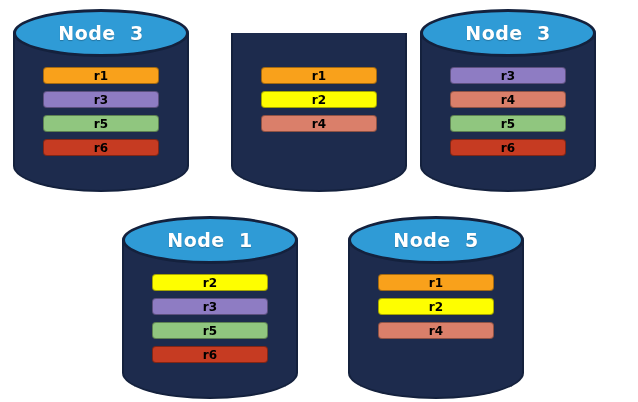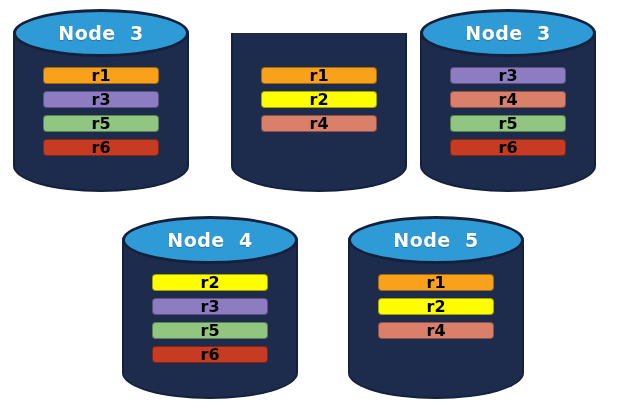--- a/index.html
+++ b/index.html
@@ -65,21 +65,21 @@
   }
   .bar {
     height: 17px;
     border-radius: 4px;
     border: 1px solid rgba(0,0,0,0.35);
     box-sizing: border-box;
     display: flex;
     align-items: center;
     justify-content: center;
     color: #000000;
-    font-size: 16px;
+    font-size: 12px;
     font-weight: bold;
     line-height: 1;
   }
 </style>
 </head>
 <body>
 
 <div class="canvas">
 
   <div class="node n1">
@@ -135,21 +135,21 @@
         </div>
         <div class="bar" style="background: rgb(198, 59, 34);">
           <span>r6</span>
         </div>
       </div>
   </div>
 
   <div class="node n4">
     <div class="cyl-body" style="background: rgb(29, 43, 77); border-color: rgb(20, 33, 61);"></div>
     <div class="cyl-top" style="background: rgb(47, 155, 214); border-color: rgb(20, 33, 61);">
-      <span class="node-title">Node  4</span>
+      <span class="node-title">Node  1</span>
     </div>
     <div class="bars">
         <div class="bar" style="background: rgb(254, 254, 0);">
           <span>r2</span>
         </div>
         <div class="bar" style="background: rgb(142, 124, 195);">
           <span>r3</span>
         </div>
         <div class="bar" style="background: rgb(144, 198, 127);">
           <span>r5</span>

